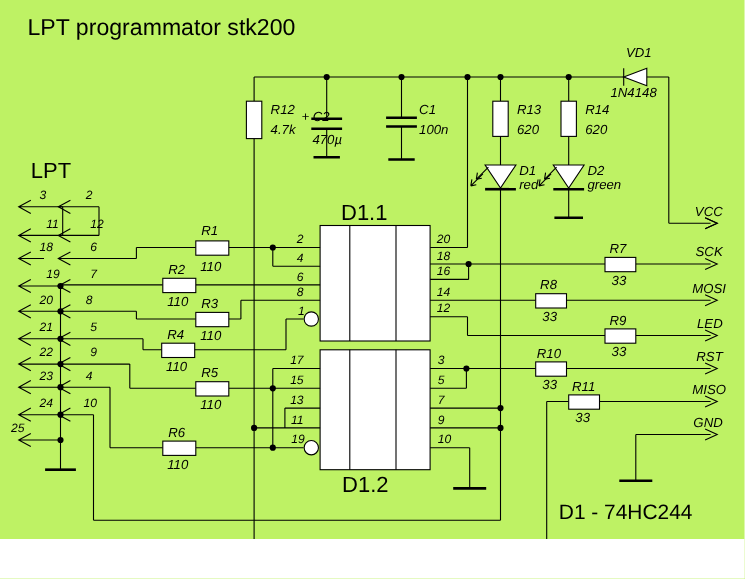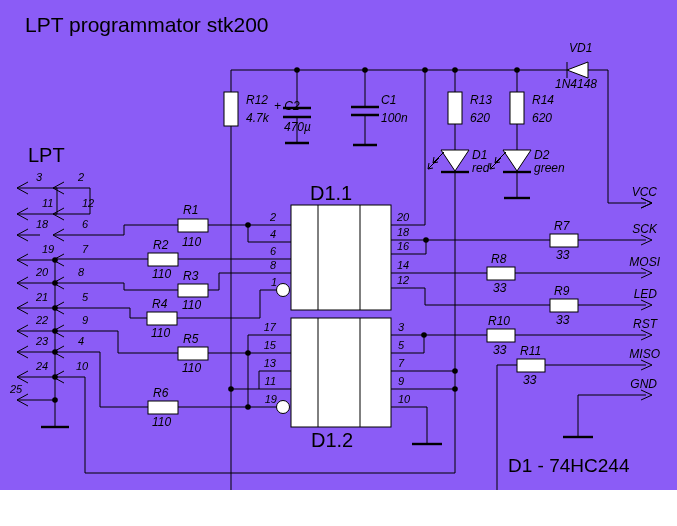--- a/index.html
+++ b/index.html
@@ -1,16 +1,16 @@
 <!DOCTYPE html>
 <html><head>
 <meta charset="utf-8">
 <style>
   html,body{margin:0;padding:0;background:#ffffff;}
-  .page{width:677px;height:490px;background:#8b5cf6;position:relative;overflow:hidden;}
+  .page{width:677px;height:490px;background:#bef264;position:relative;overflow:hidden;}
   svg{display:block;}
   text{fill:#000;font-family:"Liberation Sans","DejaVu Sans",sans-serif;}
   .title{font-size:21px;}
   .big{font-size:20px;}
   .note{font-size:19px;}
   .lbl{font-size:12px;font-style:italic;}
   .pin{font-size:11px;font-style:italic;}
   .sig{font-size:12px;font-style:italic;}
   .wire{stroke:#000;stroke-width:1;fill:none;}
   .thick{stroke:#000;stroke-width:2.4;fill:none;}

